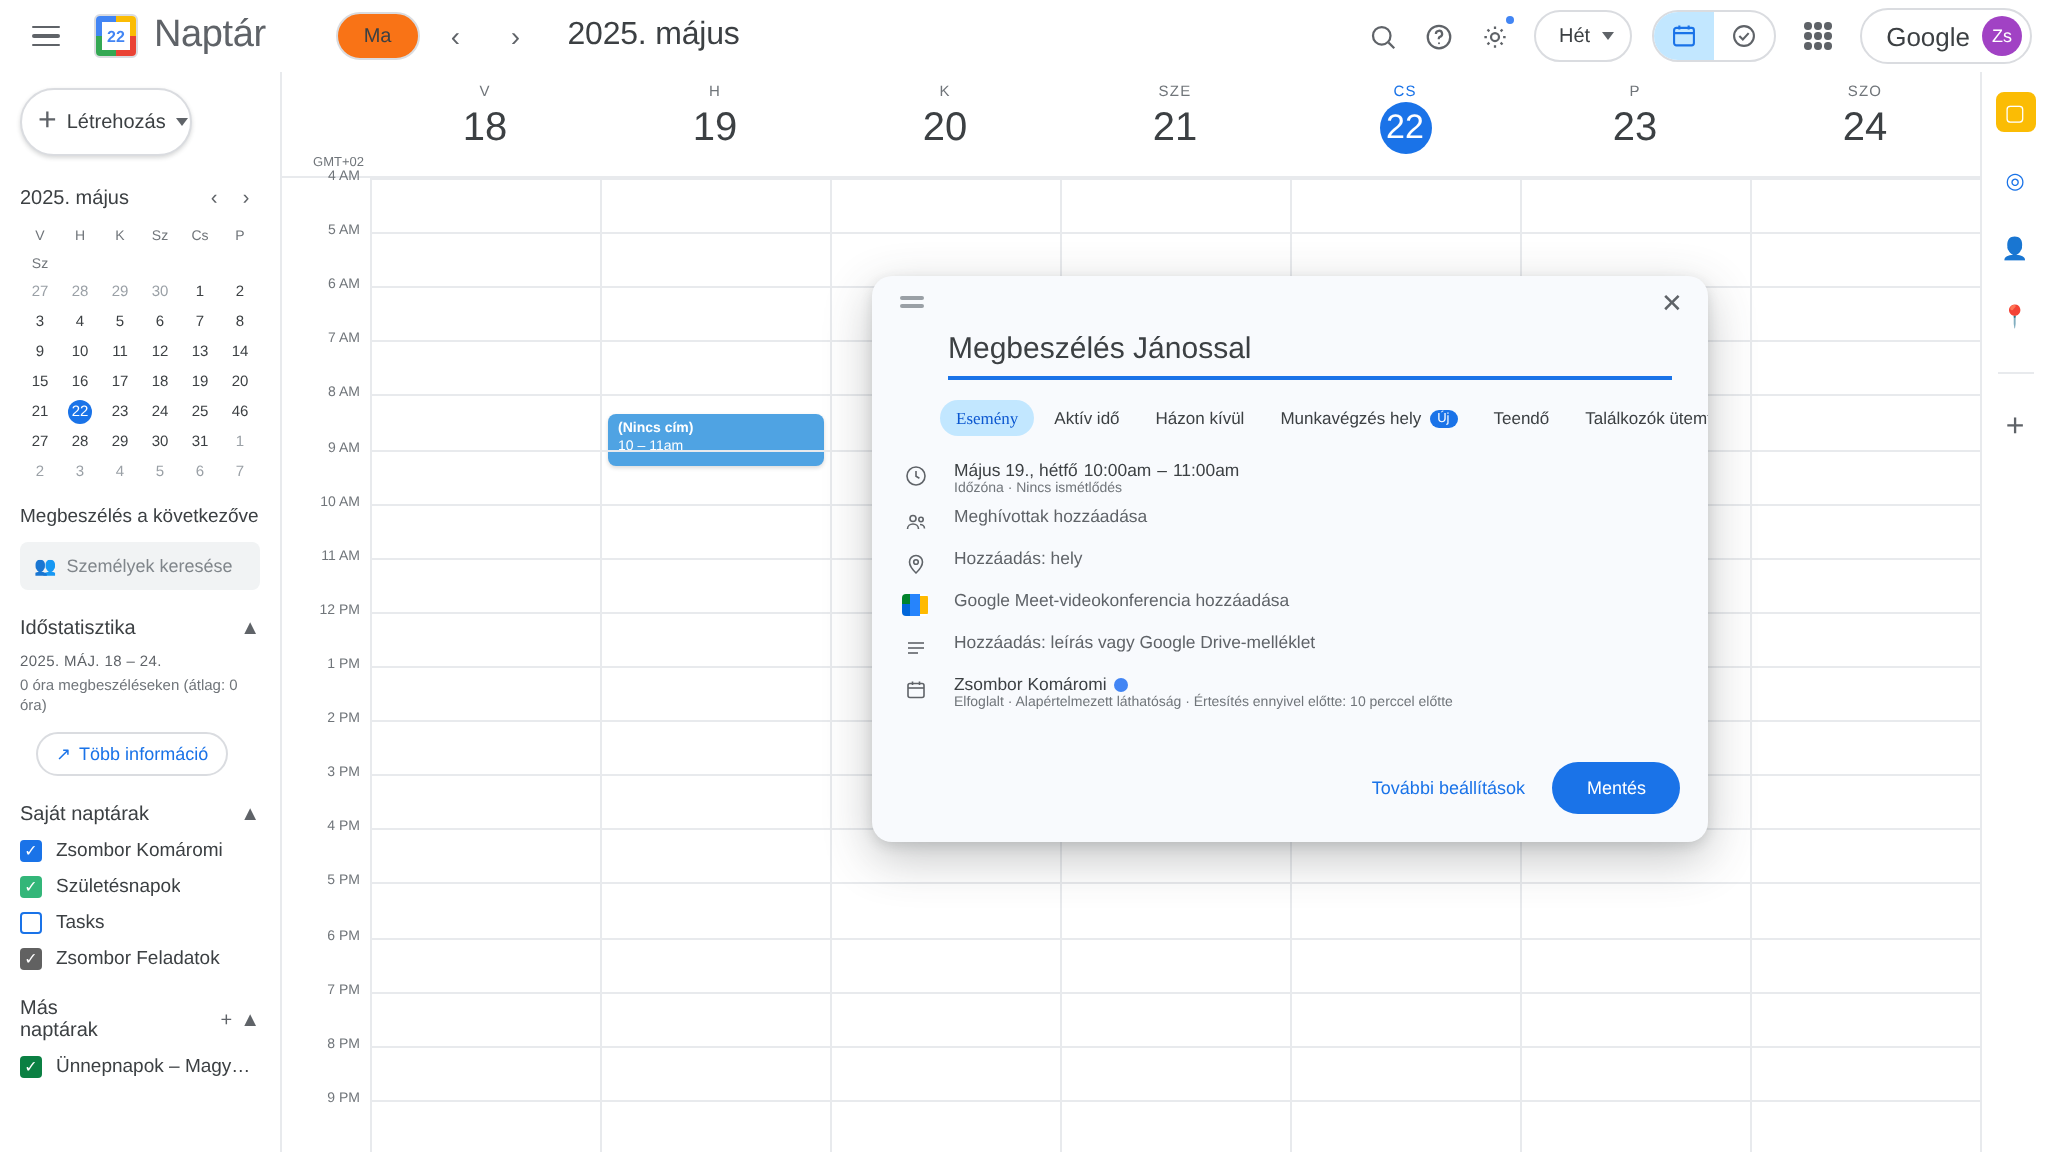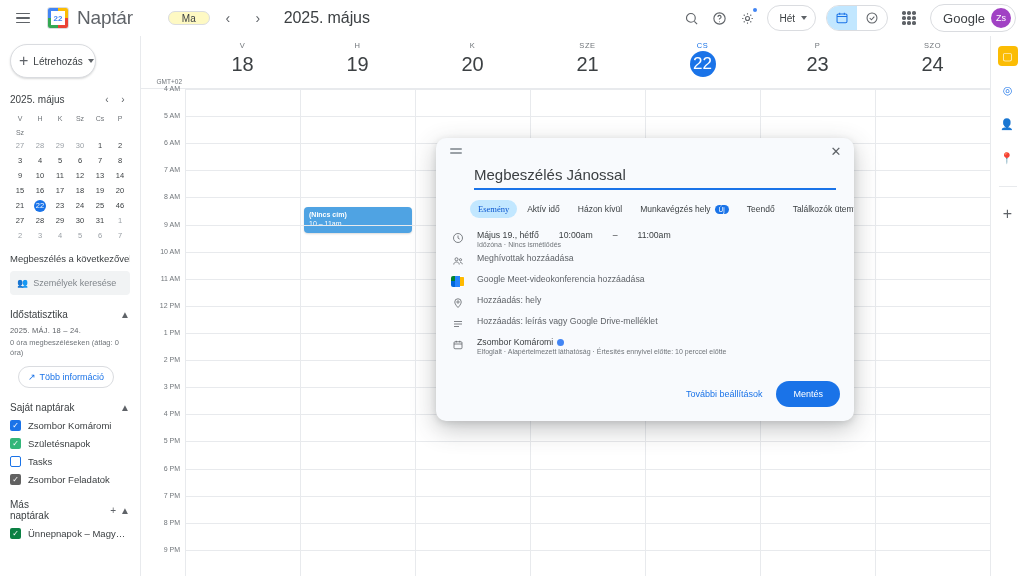--- a/index.html
+++ b/index.html
@@ -24,22 +24,22 @@
   .cal-logo { width:22px; height:22px; margin-left:9px; border-radius:3px; position:relative;
     background:#fff; border:1px solid #dadce0; overflow:hidden; }
   .cal-logo .l-tl { position:absolute; left:0; top:0; width:50%; height:50%; background:#4285f4; }
   .cal-logo .l-tr { position:absolute; right:0; top:0; width:50%; height:50%; background:#fbbc04; }
   .cal-logo .l-bl { position:absolute; left:0; bottom:0; width:50%; height:50%; background:#34a853; }
   .cal-logo .l-br { position:absolute; right:0; bottom:0; width:50%; height:50%; background:#ea4335; }
   .cal-logo .l-ctr { position:absolute; left:3px; top:3px; right:3px; bottom:3px; background:#fff;
     display:flex; align-items:center; justify-content:center; font-size:8px; color:#4285f4; font-weight:bold; }
   .brand { margin-left:8px; font-size:19px; color:#5f6368; letter-spacing:-0.2px; }
   .btn-today {
-    margin-left:35px; height:14px; padding:0 13px; border:1px solid #dadce0; border-radius:13px;
-    background:#fef9c3; font-size:10px; color:#3c4043; cursor:pointer; display:flex; align-items:center;
+    margin-left:35px; height:24px; padding:0 13px; border:1px solid #dadce0; border-radius:13px;
+    background:#f97316; font-size:10px; color:#3c4043; cursor:pointer; display:flex; align-items:center;
   }
   .nav-arrow { width:24px; height:24px; margin-left:6px; display:flex; align-items:center;
     justify-content:center; border-radius:50%; cursor:pointer; color:#5f6368; font-size:14px; }
   .period-title { margin-left:14px; font-size:16px; color:#3c4043; letter-spacing:-0.1px; }
   .topbar-right { margin-left:auto; display:flex; align-items:center; gap:2px; padding-right:8px; }
   .ticon { width:26px; height:26px; border-radius:50%; display:flex; align-items:center;
     justify-content:center; cursor:pointer; color:#5f6368; position:relative; }
   .ticon svg { width:15px; height:15px; fill:none; stroke:#5f6368; stroke-width:1.8; }
   .dot-badge { position:absolute; top:3px; right:4px; width:4px; height:4px; border-radius:50%; background:#4285f4; }
   .view-select { height:26px; padding:0 8px 0 12px; border:1px solid #dadce0; border-radius:13px;
@@ -162,21 +162,21 @@
   .tab-badge { background:#1a73e8; color:#fff; font-size:6.5px; border-radius:7px; padding:1px 4px; }
 
   .dlg-rows { padding:10px 14px 0 14px; }
   .drow { display:flex; align-items:flex-start; gap:12px; min-height:21px; padding:2px 0 3px 0; }
   .drow-ic { width:15px; flex:0 0 15px; display:flex; justify-content:center; padding-top:2px;
     color:#5f6368; font-size:10px; }
   .drow-ic svg { width:12px; height:12px; stroke:#5f6368; fill:none; stroke-width:1.6; }
   .drow-main { font-size:8.7px; color:#3c4043; }
   .drow-main.muted { color:#5f6368; }
   .drow-sub { font-size:7px; color:#70757a; margin-top:1px; }
-  .dtime { display:flex; gap:20px; align-items:baseline; }
+  .dtime { display:flex; gap:3px; align-items:baseline; }
   .dot-blue { display:inline-block; width:7px; height:7px; border-radius:50%; background:#4285f4;
     vertical-align:middle; margin-left:4px; }
   .meet-ic { width:13px; height:11px; border-radius:2px; position:relative; overflow:hidden;
     background:#fff; border:0; }
   .meet-ic .m1{position:absolute;left:0;top:0;width:4px;height:5px;background:#00832d;}
   .meet-ic .m2{position:absolute;left:0;bottom:0;width:4px;height:6px;background:#0066da;}
   .meet-ic .m3{position:absolute;left:4px;top:0;width:5px;height:11px;background:#2684fc;}
   .meet-ic .m4{position:absolute;right:0;top:1px;width:4px;height:9px;background:#ffba00;}
 
   .dlg-actions { position:absolute; right:14px; bottom:14px; display:flex; align-items:center; gap:14px; }
@@ -561,40 +561,40 @@
               <circle cx="17" cy="9.5" r="2.2"></circle>
               <path d="M16 14.5c2.4 0 4.5 1.6 4.5 4"></path>
             </svg>
           </div>
           <div>
             <div class="drow-main muted">Meghívottak hozzáadása</div>
           </div>
         </div>
         <div class="drow">
           <div class="drow-ic">
+            <svg viewBox="0 0 24 24">
+              <path d="M12 21s6.5-6.2 6.5-11A6.5 6.5 0 0 0 5.5 10c0 4.8 6.5 11 6.5 11z"></path>
+              <circle cx="12" cy="10" r="2.3"></circle>
+            </svg>
+          </div>
+          <div>
+            <div class="drow-main muted">Hozzáadás: hely</div>
+          </div>
+        </div>
+        <div class="drow">
+          <div class="drow-ic">
             <span class="meet-ic">
               <span class="m1"></span>
               <span class="m2"></span>
               <span class="m3"></span>
               <span class="m4"></span>
             </span>
           </div>
           <div>
             <div class="drow-main muted">Google Meet-videokonferencia hozzáadása</div>
-          </div>
-        </div>
-        <div class="drow">
-          <div class="drow-ic">
-            <svg viewBox="0 0 24 24">
-              <path d="M12 21s6.5-6.2 6.5-11A6.5 6.5 0 0 0 5.5 10c0 4.8 6.5 11 6.5 11z"></path>
-              <circle cx="12" cy="10" r="2.3"></circle>
-            </svg>
-          </div>
-          <div>
-            <div class="drow-main muted">Hozzáadás: hely</div>
           </div>
         </div>
         <div class="drow">
           <div class="drow-ic">
             <svg viewBox="0 0 24 24">
               <line x1="4" y1="7" x2="20" y2="7"></line>
               <line x1="4" y1="12" x2="20" y2="12"></line>
               <line x1="4" y1="17" x2="14" y2="17"></line>
             </svg>
           </div>

